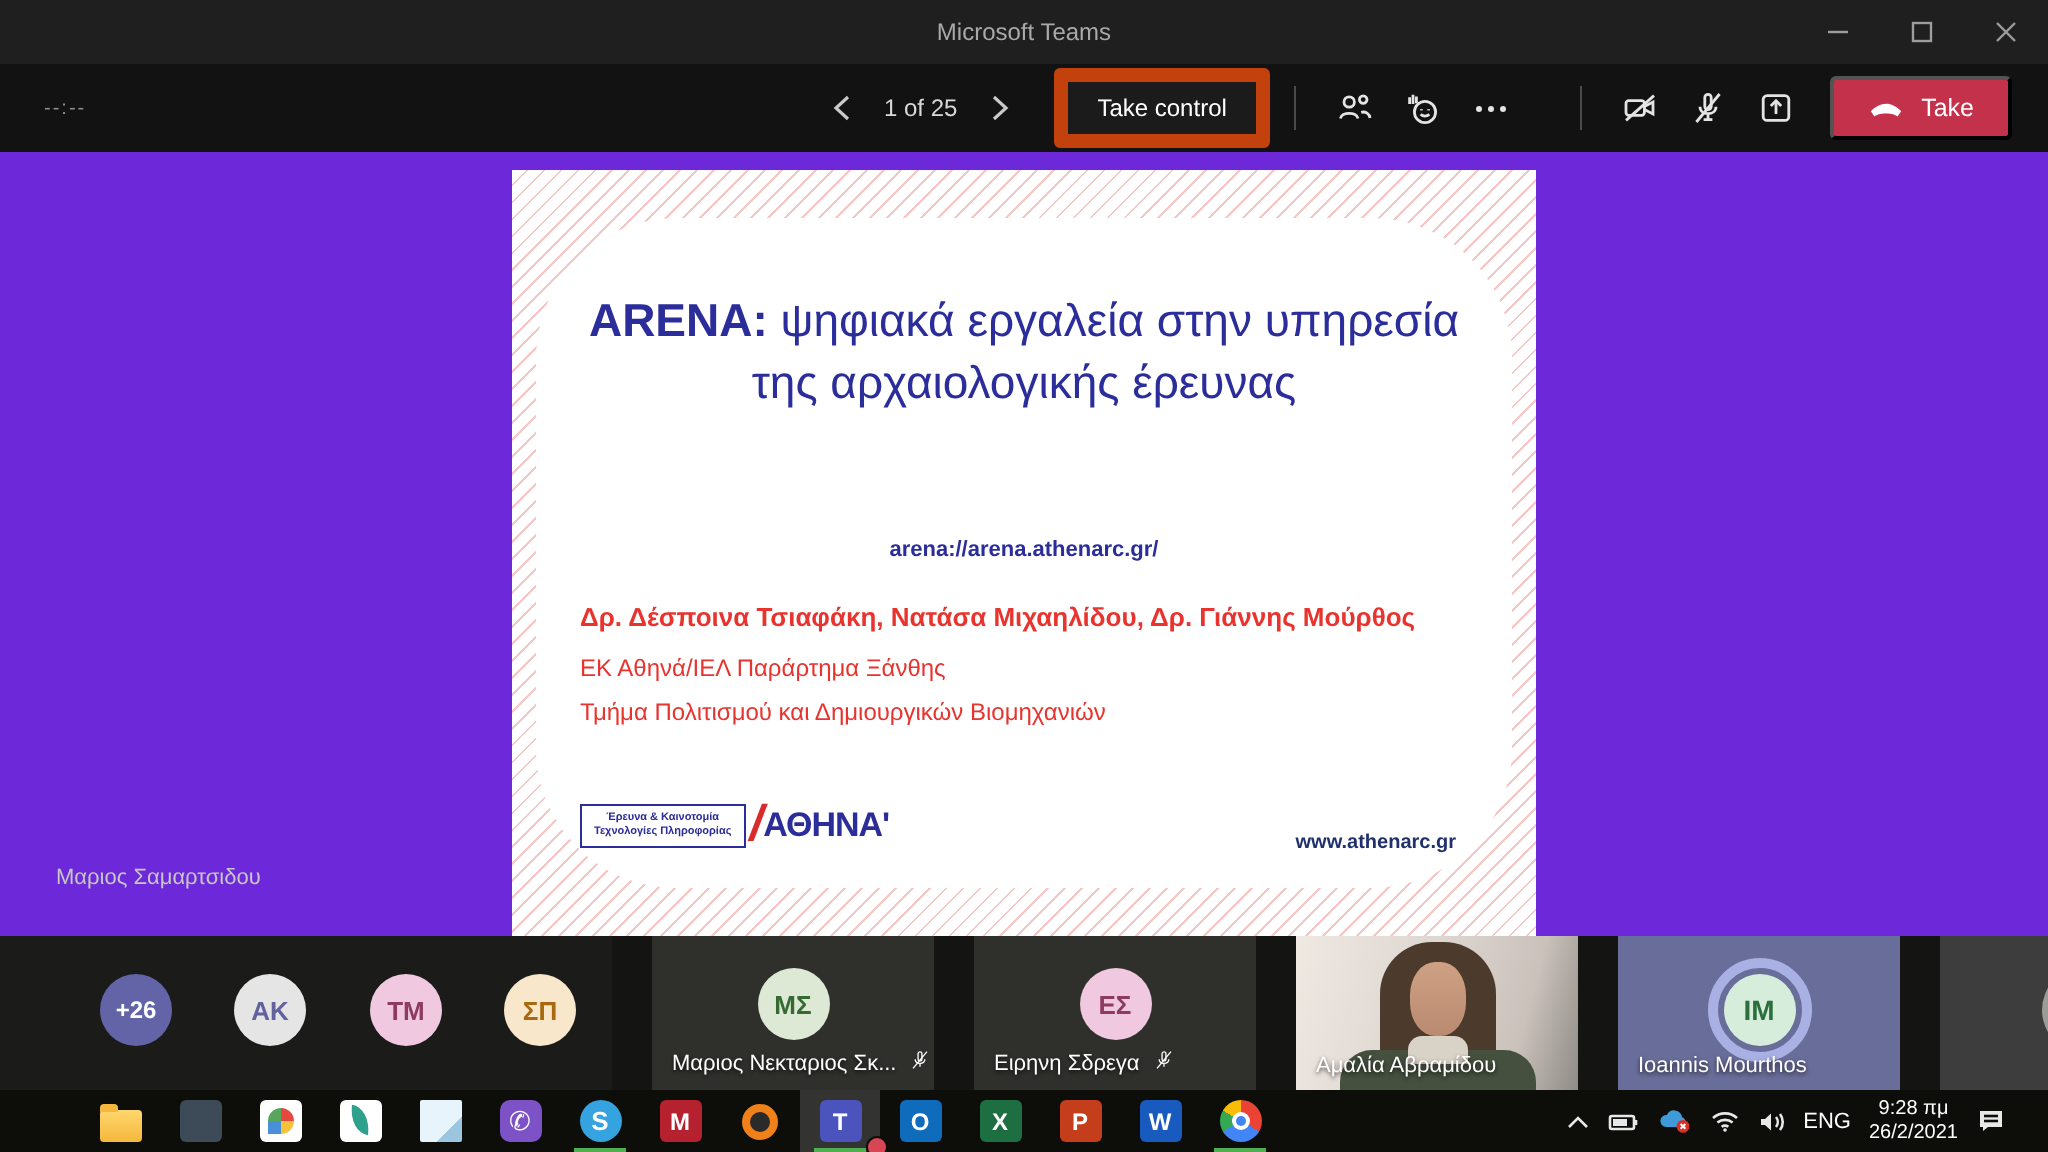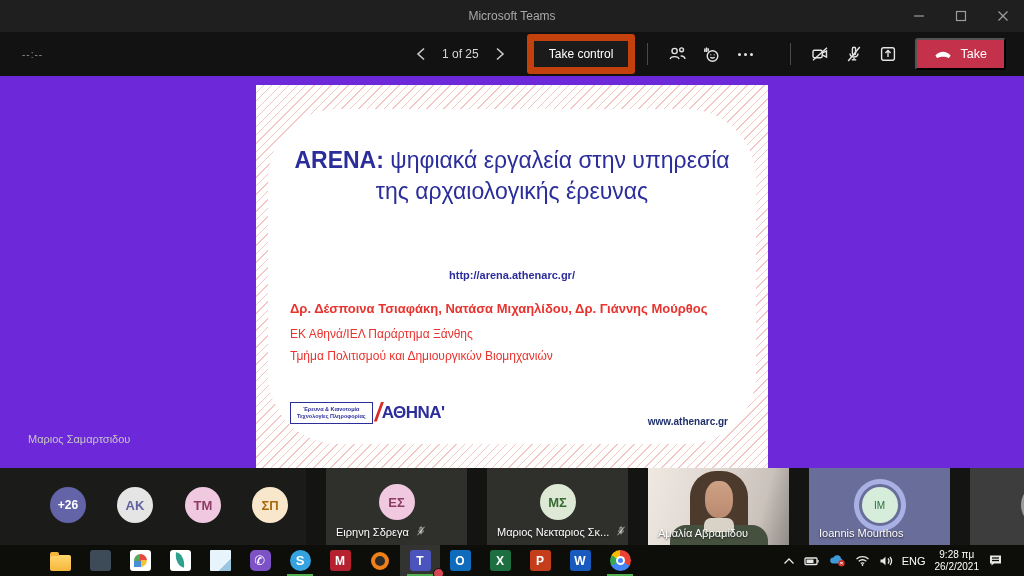--- a/index.html
+++ b/index.html
@@ -83,21 +83,21 @@
     background:linear-gradient(#cfa184,#b98a70);border-radius:45%}
   .v-body{position:absolute;bottom:0;left:50%;width:98px;height:20px;margin-left:-49px;
     background:#45503f;border-radius:16px 16px 0 0}
   .v-collar{position:absolute;bottom:13px;left:50%;width:30px;height:14px;margin-left:-15px;
     background:#d9d2c6;border-radius:7px 7px 0 0}
 
   .tile.spotlight{background:#696d99}
   .im-outer{position:absolute;top:11px;left:50%;width:52px;height:52px;margin-left:-26px;
     border-radius:50%;border:5px solid #a9b0e4;display:flex;align-items:center;justify-content:center}
   .im-inner{width:36px;height:36px;border-radius:50%;background:#d6eddb;color:#2c6e3c;
-    display:flex;align-items:center;justify-content:center;font-size:10px;font-weight:400}
+    display:flex;align-items:center;justify-content:center;font-size:14px;font-weight:700}
 
   .tile.photo{background:#3d3d3d}
   .photo-avatar{position:absolute;top:15px;left:50%;width:44px;height:44px;margin-left:-22px;
     border-radius:50%;overflow:hidden;
     background:
       radial-gradient(13px 16px at 50% 46%, #c79a80 0 58%, transparent 60%),
       radial-gradient(20px 18px at 50% 32%, #453226 0 58%, transparent 60%),
       radial-gradient(22px 14px at 50% 88%, #c03434 0 64%, transparent 66%),
       #9b9b98}
 
@@ -250,21 +250,21 @@
       </button>
     </div>
   </div>
 
   <div class="stage">
     <div class="slide">
       <div class="slide-stripes"></div>
       <div class="slide-panel"></div>
       <div class="slide-content">
         <div class="slide-title"><span class="b">ARENA:</span><span> ψηφιακά εργαλεία στην υπηρεσία της αρχαιολογικής έρευνας</span></div>
-        <div class="slide-url">http://arena.athenarc.gr/</div>
+        <div class="slide-url">arena://arena.athenarc.gr/</div>
         <div class="slide-authors">Δρ. Δέσποινα Τσιαφάκη, Νατάσα Μιχαηλίδου, Δρ. Γιάννης Μούρθος</div>
         <div class="slide-affil1">ΕΚ Αθηνά/ΙΕΛ Παράρτημα Ξάνθης</div>
         <div class="slide-affil2">Τμήμα Πολιτισμού και Δημιουργικών Βιομηχανιών</div>
         <div class="logo-row">
           <span class="logo-box">
             <span>Έρευνα &amp; Καινοτομία</span><br>
             <span>Τεχνολογίες Πληροφορίας</span>
           </span>
           <span class="logo-slash">/</span>
           <span class="logo-name">ΑΘΗΝΑ'</span>
@@ -277,49 +277,49 @@
 
   <div class="filmstrip">
     <div class="overflow-area">
       <span class="pcircle c-plus">+26</span>
       <span class="pcircle c-ak">AK</span>
       <span class="pcircle c-tm">TM</span>
       <span class="pcircle c-sp">ΣΠ</span>
     </div>
 
     <div class="tile w141">
+      <span class="pcircle c-ms">ΜΣ</span>
+      <span class="tile-label">
+        <span>Μαριος Νεκταριος Σκ...</span>
+        <span class="mic-muted">
+          <svg width="12" height="12" viewBox="0 0 20 20">
+              <rect x="8.4" y="3.2" width="3.2" height="7.6" rx="1.6"></rect>
+              <path d="M6 9.4c0 4.6 8 4.6 8 0"></path>
+              <line x1="10" y1="13.2" x2="10" y2="15.6"></line>
+              <line x1="4.2" y1="17" x2="15.8" y2="3"></line>
+            </svg>
+        </span>
+      </span>
+    </div>
+
+    <div class="tile w141">
       <span class="pcircle c-es">ΕΣ</span>
       <span class="tile-label">
         <span>Ειρηνη Σδρεγα</span>
         <span class="mic-muted">
           <svg width="12" height="12" viewBox="0 0 20 20">
               <rect x="8.4" y="3.2" width="3.2" height="7.6" rx="1.6"></rect>
               <path d="M6 9.4c0 4.6 8 4.6 8 0"></path>
               <line x1="10" y1="13.2" x2="10" y2="15.6"></line>
               <line x1="4.2" y1="17" x2="15.8" y2="3"></line>
             </svg>
         </span>
       </span>
     </div>
 
-    <div class="tile w141">
-      <span class="pcircle c-ms">ΜΣ</span>
-      <span class="tile-label">
-        <span>Μαριος Νεκταριος Σκ...</span>
-        <span class="mic-muted">
-          <svg width="12" height="12" viewBox="0 0 20 20">
-              <rect x="8.4" y="3.2" width="3.2" height="7.6" rx="1.6"></rect>
-              <path d="M6 9.4c0 4.6 8 4.6 8 0"></path>
-              <line x1="10" y1="13.2" x2="10" y2="15.6"></line>
-              <line x1="4.2" y1="17" x2="15.8" y2="3"></line>
-            </svg>
-        </span>
-      </span>
-    </div>
-
     <div class="tile w141 video">
       <span class="v-wall"></span>
       <span class="v-hair"></span>
       <span class="v-face"></span>
       <span class="v-body"></span>
       <span class="v-collar"></span>
       <span class="tile-label">
         <span>Αμαλία Αβραμίδου</span>
       </span>
     </div>

